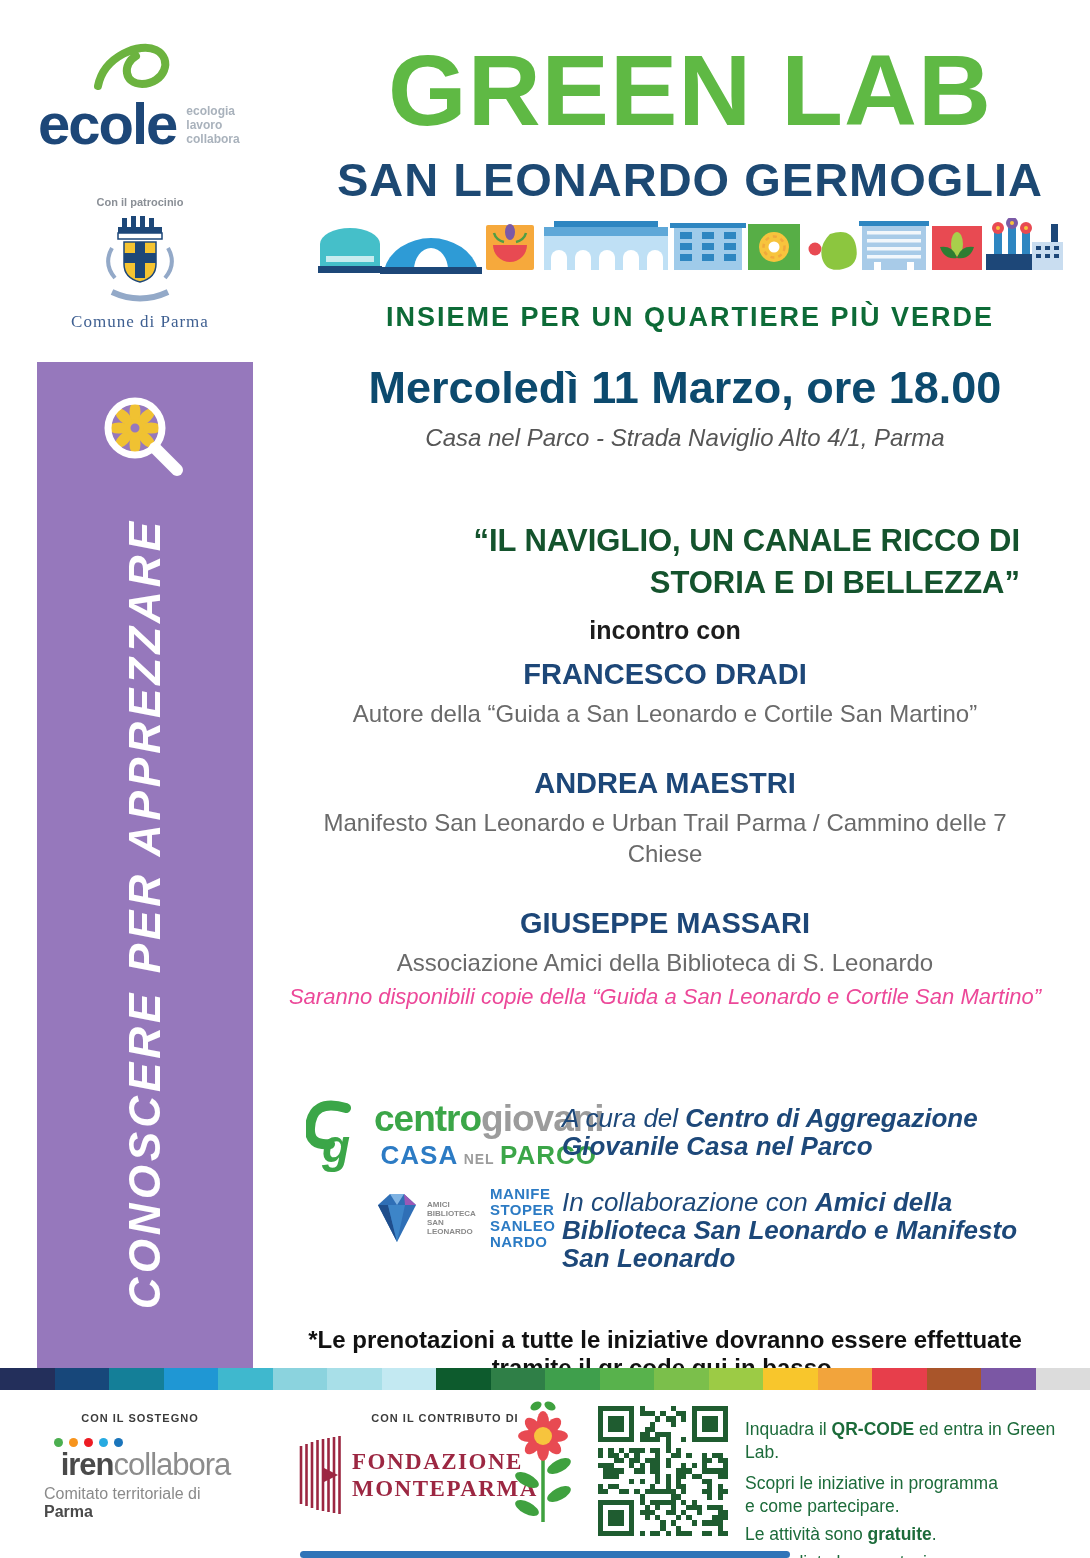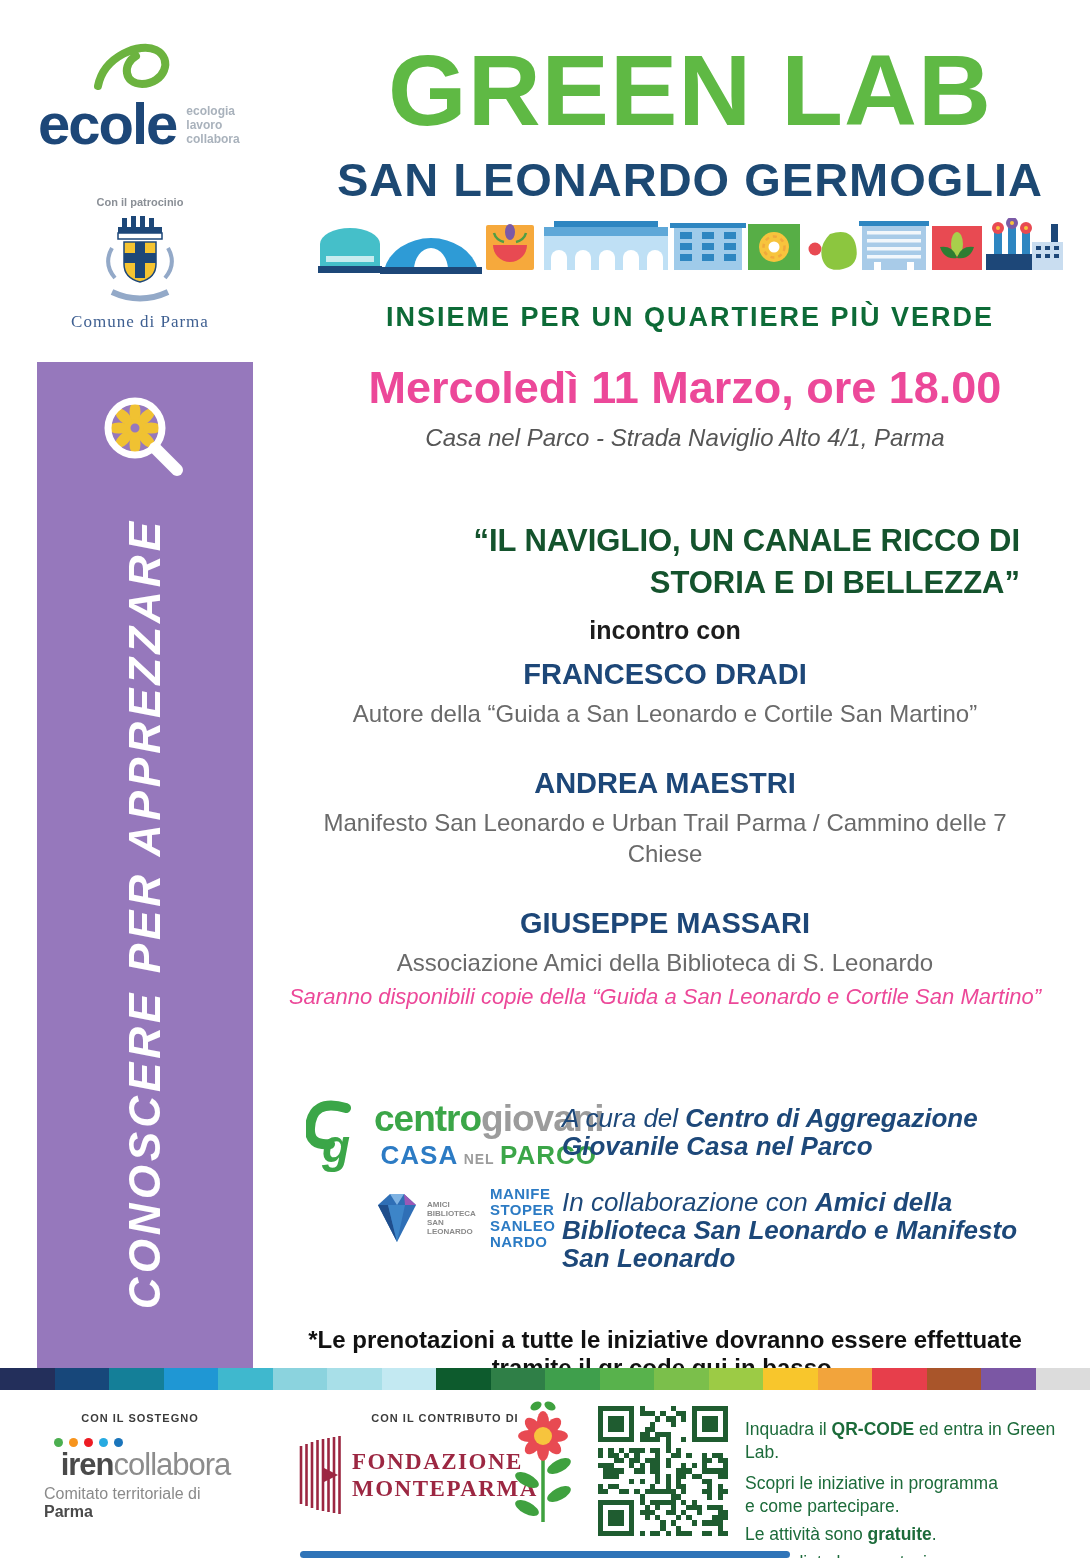--- a/index.html
+++ b/index.html
@@ -22,21 +22,21 @@
   .title{position:absolute;left:312px;top:34px;width:756px;text-align:center;
          font-size:101px;line-height:112px;font-weight:900;color:#5FB944;letter-spacing:1px;}
   .subtitle{position:absolute;left:312px;top:152px;width:756px;text-align:center;
             font-size:47px;font-weight:800;color:#1D4973;letter-spacing:1px;}
   .cityscape{position:absolute;left:318px;top:218px;width:745px;height:58px;}
   .tagline{position:absolute;left:312px;top:302px;width:756px;text-align:center;
            font-size:27px;font-weight:800;color:#0D6B37;letter-spacing:2px;}
 
   
   .date{position:absolute;left:300px;top:362px;width:770px;text-align:center;
-        font-size:45px;font-weight:800;color:#ec4899;}
+        font-size:45px;font-weight:800;color:#0c4a6e;}
   .address{position:absolute;left:300px;top:424px;width:770px;text-align:center;
            font-size:24px;font-style:italic;color:#555;}
   .talk-title{position:absolute;left:310px;top:520px;width:710px;text-align:right;
               font-size:31px;line-height:42px;font-weight:800;color:#14532d;}
   .incontro{position:absolute;left:310px;top:616px;width:710px;text-align:center;
             font-size:25px;font-weight:700;color:#1d1d1d;}
   .speakers{position:absolute;left:285px;top:658px;width:760px;text-align:center;}
   .speaker-name{font-size:29px;font-weight:700;color:#1D4778;margin-top:38px;}
   .speaker-name:first-child{margin-top:0;}
   .speaker-role{font-size:24px;line-height:31px;color:#6a6a6a;margin-top:7px;}

